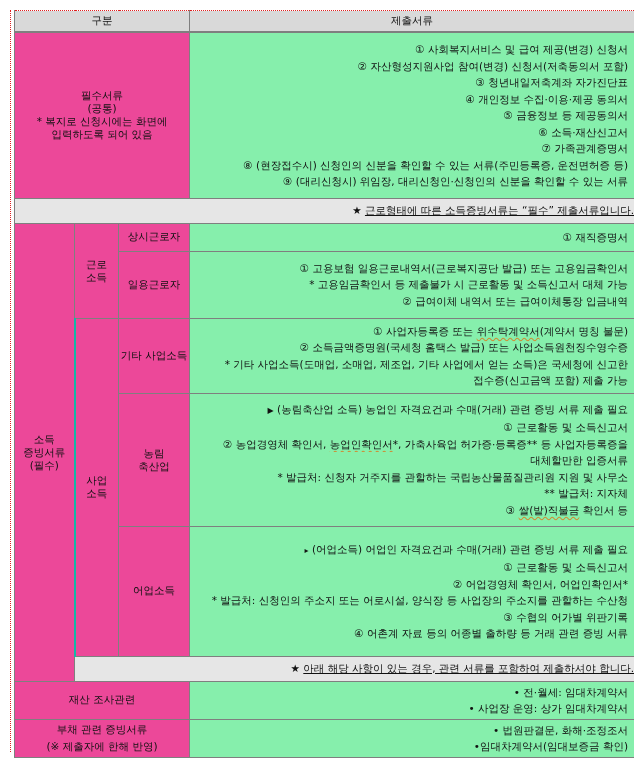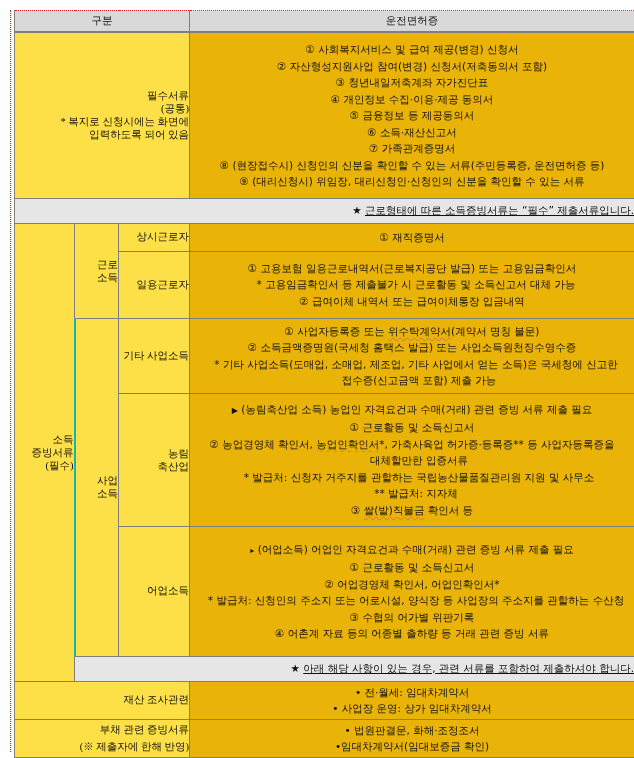--- a/index.html
+++ b/index.html
@@ -2,24 +2,24 @@
 <html><head>
 <meta charset="utf-8">
 <style>
   html, body { margin:0; padding:0; background:#ffffff; }
   body { width:634px; height:758px; position:relative; overflow:hidden;
          font-family:"DejaVu Sans", sans-serif; font-size:10.5px; color:#111; }
   .frame { position:absolute; left:10px; top:10px; width:620px; height:742px;
            border-left:1px dotted #e02020; border-right:1px dotted #e02020; box-sizing:border-box; }
   table { position:absolute; left:14px; top:10px; width:620px; border-collapse:collapse; table-layout:fixed; }
   td, th { border:1px solid #7f7f7f; padding:0; vertical-align:middle; }
-  .g { background:#fde047; text-align:right;font-family:Liberation Serif, serif; }
+  .g { background:#ec4899; text-align:center; }
   .hd { background:#d9d9d9; text-align:center; font-weight:normal; height:20px;
         border-top:1px dotted #e02020; border-bottom:2px solid #7f7f7f; }
-  .c { background:#eab308; padding:2px 6px; text-align:center; }
+  .c { background:#86efac; padding:2px 6px; text-align:right; }
   .line { line-height:16.5px; white-space:nowrap; }
   .ind { padding-left:8px; }
   .ind2 { padding-left:14px; }
   .banner { background:#e6e6e6; text-align:right; height:24px; }
   .banner span.t { text-decoration:underline; }
   .lbl { line-height:13px; }
   .squig { text-decoration: underline wavy #d08a30; text-underline-offset:2px; }
   .tri { font-size:8px; }
 </style>
 </head>
@@ -31,21 +31,21 @@
   <colgroup>
     <col style="width:60px">
       <col style="width:44px">
       <col style="width:71px">
       <col style="width:445px">
   </colgroup>
 
   <tbody>
       <tr>
     <th class="hd" colspan="3">구분</th>
-    <th class="hd">운전면허증</th>
+    <th class="hd">제출서류</th>
   </tr>
 
   <tr style="height:166px">
     <td class="g lbl" colspan="3">
       <div>필수서류</div>
       <div>(공통)</div>
       <div>* 복지로 신청시에는 화면에</div>
       <div>입력하도록 되어 있음</div>
     </td>
     <td class="c">

